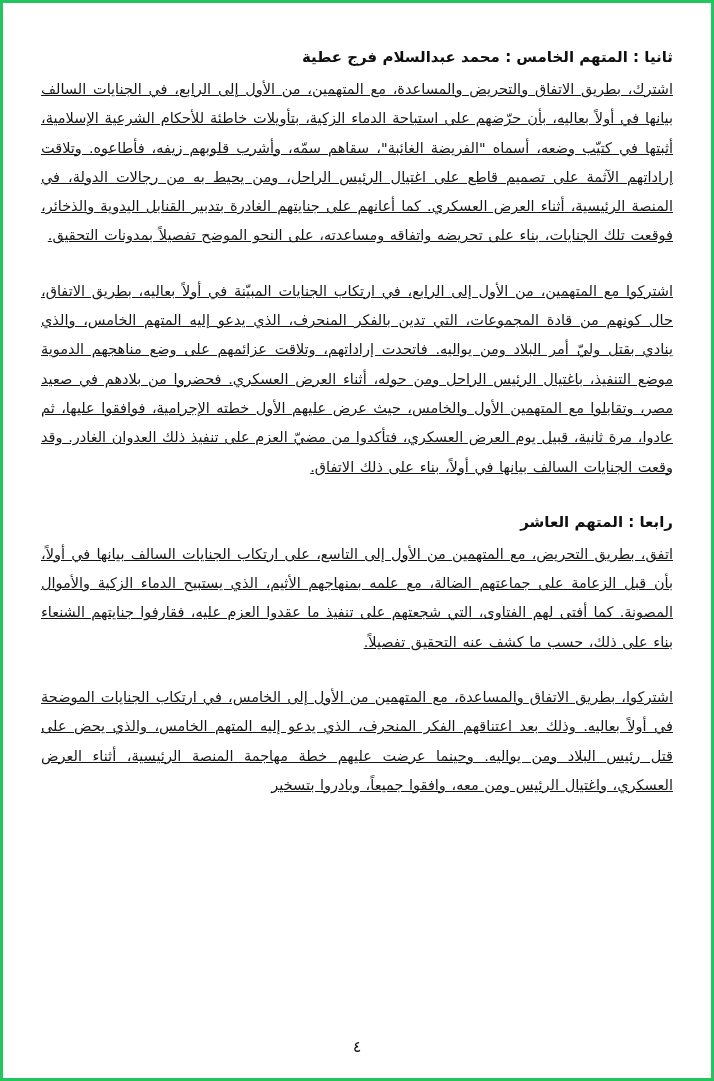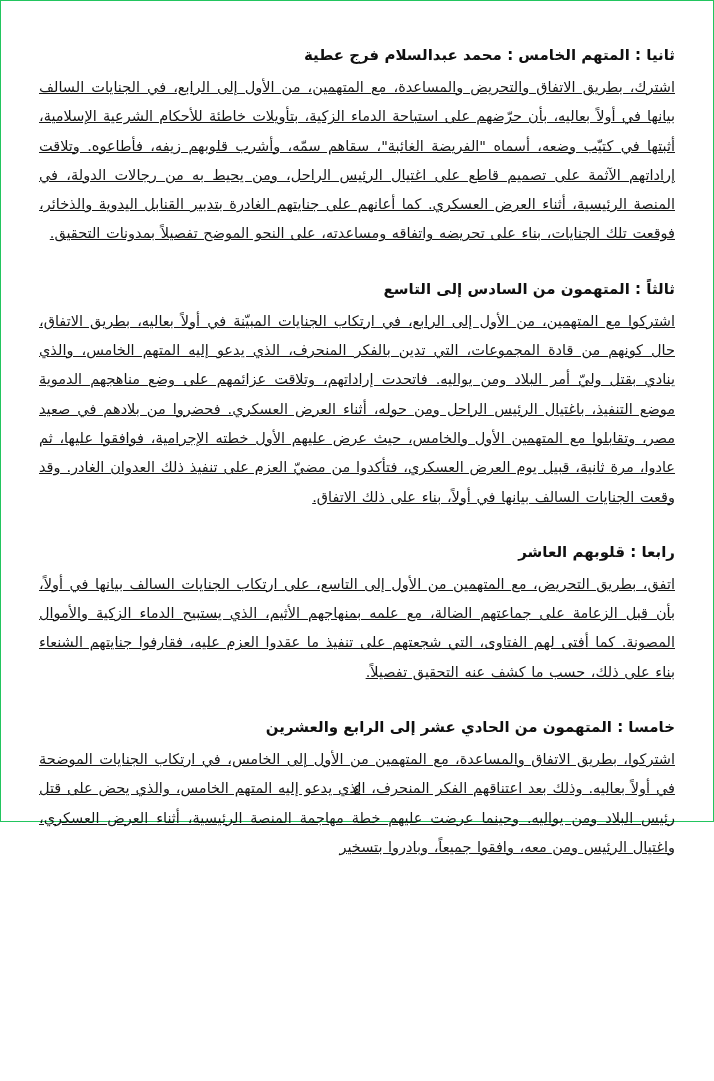--- a/index.html
+++ b/index.html
@@ -10,22 +10,22 @@
   body {
     width: 714px;
     height: 1081px;
     overflow: hidden;
     font-family: "DejaVu Sans", sans-serif;
   }
   .page {
     position: relative;
     box-sizing: border-box;
     width: 714px;
-    height: 822px;
-    border: 1px solid #22c55e;
+    height: 1081px;
+    border: 3px solid #22c55e;
     background: #ffffff;
     direction: rtl;
     color: #111111;
   }
   .content {
     box-sizing: border-box;
     padding: 40px 38px 0 38px;
   }
   .doc-section {
     margin-bottom: 26px;
@@ -62,30 +62,28 @@
 
 <div class="page">
   <div class="content">
 
     <section class="doc-section">
       <h2 class="heading">ثانيا : المتهم الخامس : محمد عبدالسلام فرج عطية</h2>
       <p class="body-text">اشترك، بطريق الاتفاق والتحريض والمساعدة، مع المتهمين، من الأول إلى الرابع، في الجنايات السالف بيانها في أولاً بعاليه، بأن حرّضهم على استباحة الدماء الزكية، بتأويلات خاطئة للأحكام الشرعية الإسلامية، أثبتها في كتيّب وضعه، أسماه "الفريضة الغائبة"، سقاهم سمّه، وأشرب قلوبهم زيفه، فأطاعوه. وتلاقت إراداتهم الآثمة على تصميم قاطع على اغتيال الرئيس الراحل، ومن يحيط به من رجالات الدولة، في المنصة الرئيسية، أثناء العرض العسكري. كما أعانهم على جنايتهم الغادرة بتدبير القنابل اليدوية والذخائر، فوقعت تلك الجنايات، بناء على تحريضه واتفاقه ومساعدته، على النحو الموضح تفصيلاً بمدونات التحقيق.</p>
     </section>
 
     <section class="doc-section">
-      <h2 class="heading">ثالثاً : المتهمون من السادس إلى التاسع</h2>
       <p class="body-text">اشتركوا مع المتهمين، من الأول إلى الرابع، في ارتكاب الجنايات المبيّنة في أولاً بعاليه، بطريق الاتفاق، حال كونهم من قادة المجموعات، التي تدين بالفكر المنحرف، الذي يدعو إليه المتهم الخامس، والذي ينادي بقتل وليّ أمر البلاد ومن يواليه. فاتحدت إراداتهم، وتلاقت عزائمهم على وضع مناهجهم الدموية موضع التنفيذ، باغتيال الرئيس الراحل ومن حوله، أثناء العرض العسكري. فحضروا من بلادهم في صعيد مصر، وتقابلوا مع المتهمين الأول والخامس، حيث عرض عليهم الأول خطته الإجرامية، فوافقوا عليها، ثم عادوا، مرة ثانية، قبيل يوم العرض العسكري، فتأكدوا من مضيّ العزم على تنفيذ ذلك العدوان الغادر. وقد وقعت الجنايات السالف بيانها في أولاً، بناء على ذلك الاتفاق.</p>
     </section>
 
     <section class="doc-section">
-      <h2 class="heading">رابعا : قلوبهم العاشر</h2>
+      <h2 class="heading">رابعا : المتهم العاشر</h2>
       <p class="body-text">اتفق، بطريق التحريض، مع المتهمين من الأول إلى التاسع، على ارتكاب الجنايات السالف بيانها في أولاً، بأن قبل الزعامة على جماعتهم الضالة، مع علمه بمنهاجهم الأثيم، الذي يستبيح الدماء الزكية والأموال المصونة. كما أفتى لهم الفتاوى، التي شجعتهم على تنفيذ ما عقدوا العزم عليه، فقارفوا جنايتهم الشنعاء بناء على ذلك، حسب ما كشف عنه التحقيق تفصيلاً.</p>
     </section>
 
     <section class="doc-section">
-      <h2 class="heading">خامسا : المتهمون من الحادي عشر إلى الرابع والعشرين</h2>
       <p class="body-text">اشتركوا، بطريق الاتفاق والمساعدة، مع المتهمين من الأول إلى الخامس، في ارتكاب الجنايات الموضحة في أولاً بعاليه. وذلك بعد اعتناقهم الفكر المنحرف، الذي يدعو إليه المتهم الخامس، والذي يحض على قتل رئيس البلاد ومن يواليه. وحينما عرضت عليهم خطة مهاجمة المنصة الرئيسية، أثناء العرض العسكري، واغتيال الرئيس ومن معه، وافقوا جميعاً، وبادروا بتسخير</p>
     </section>
 
   </div>
 
   <div class="page-number">٤</div>
 </div>
 
 </body></html>

